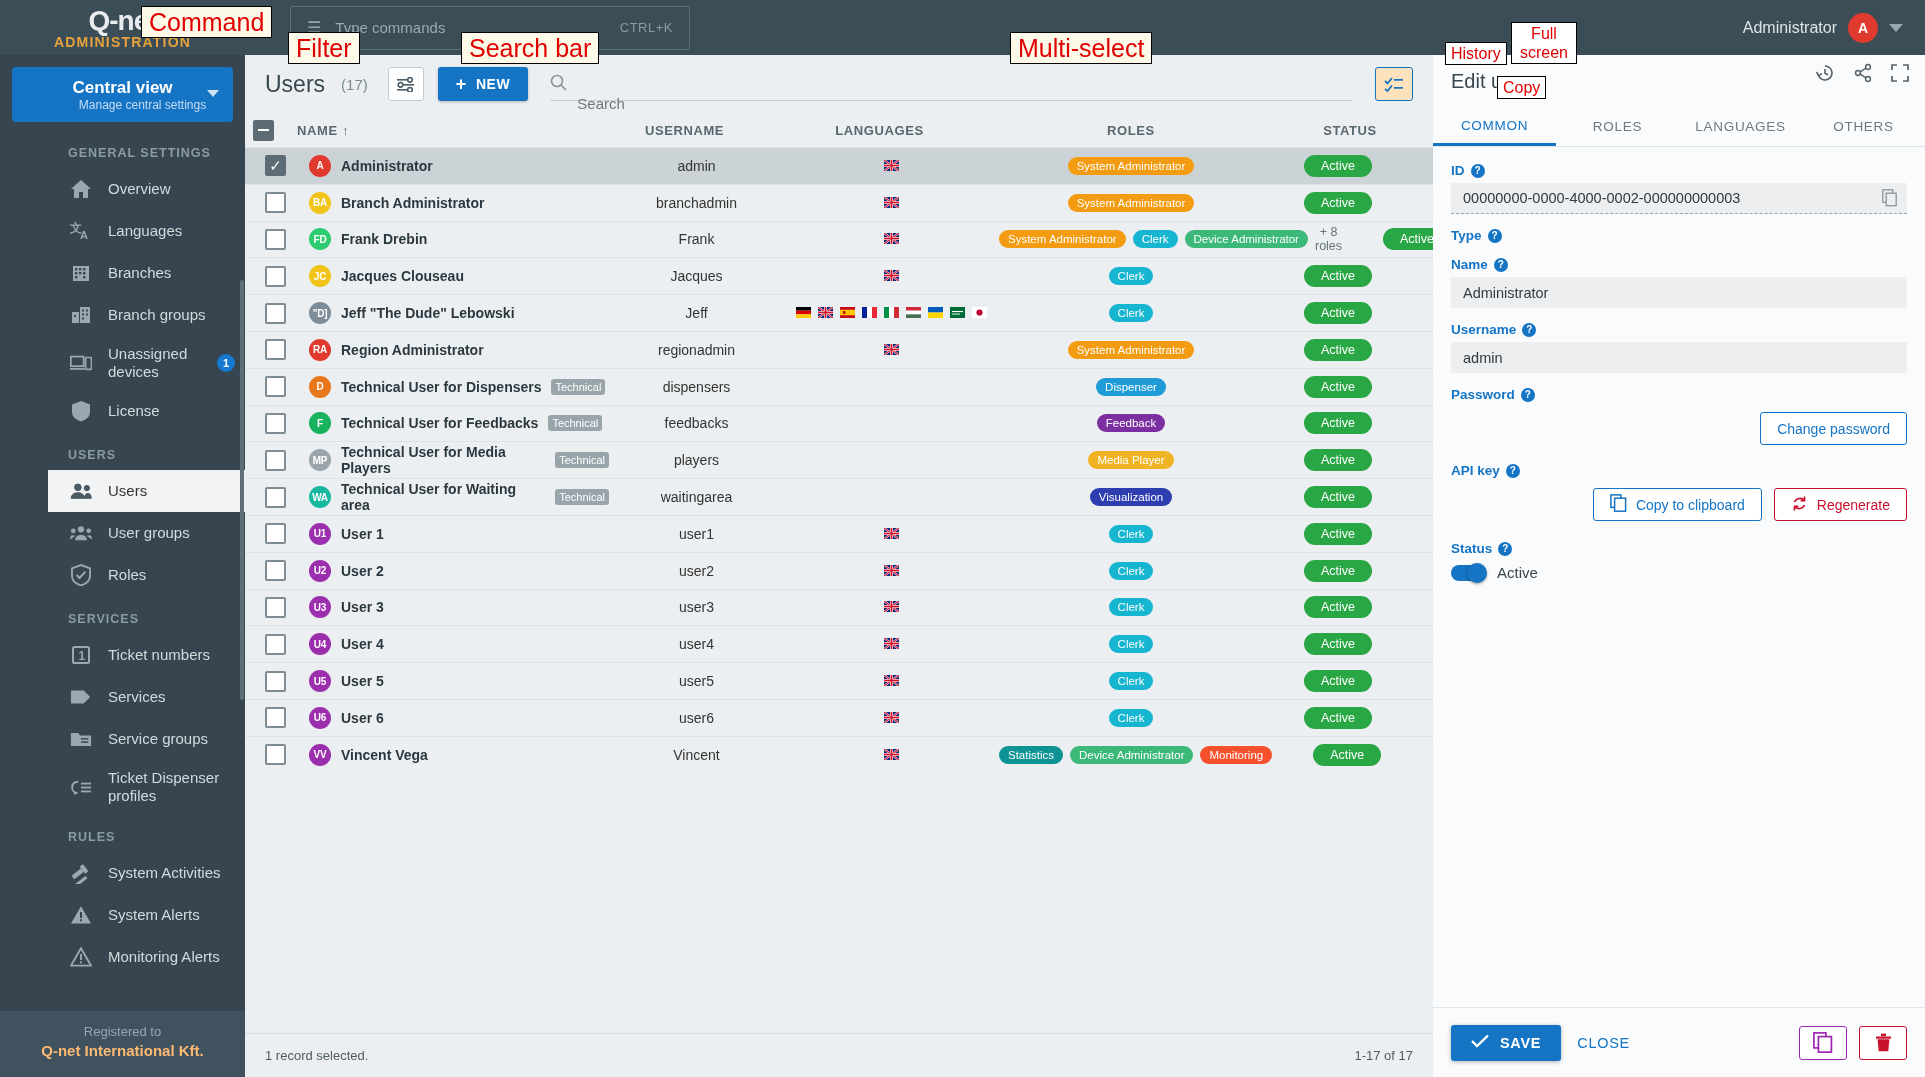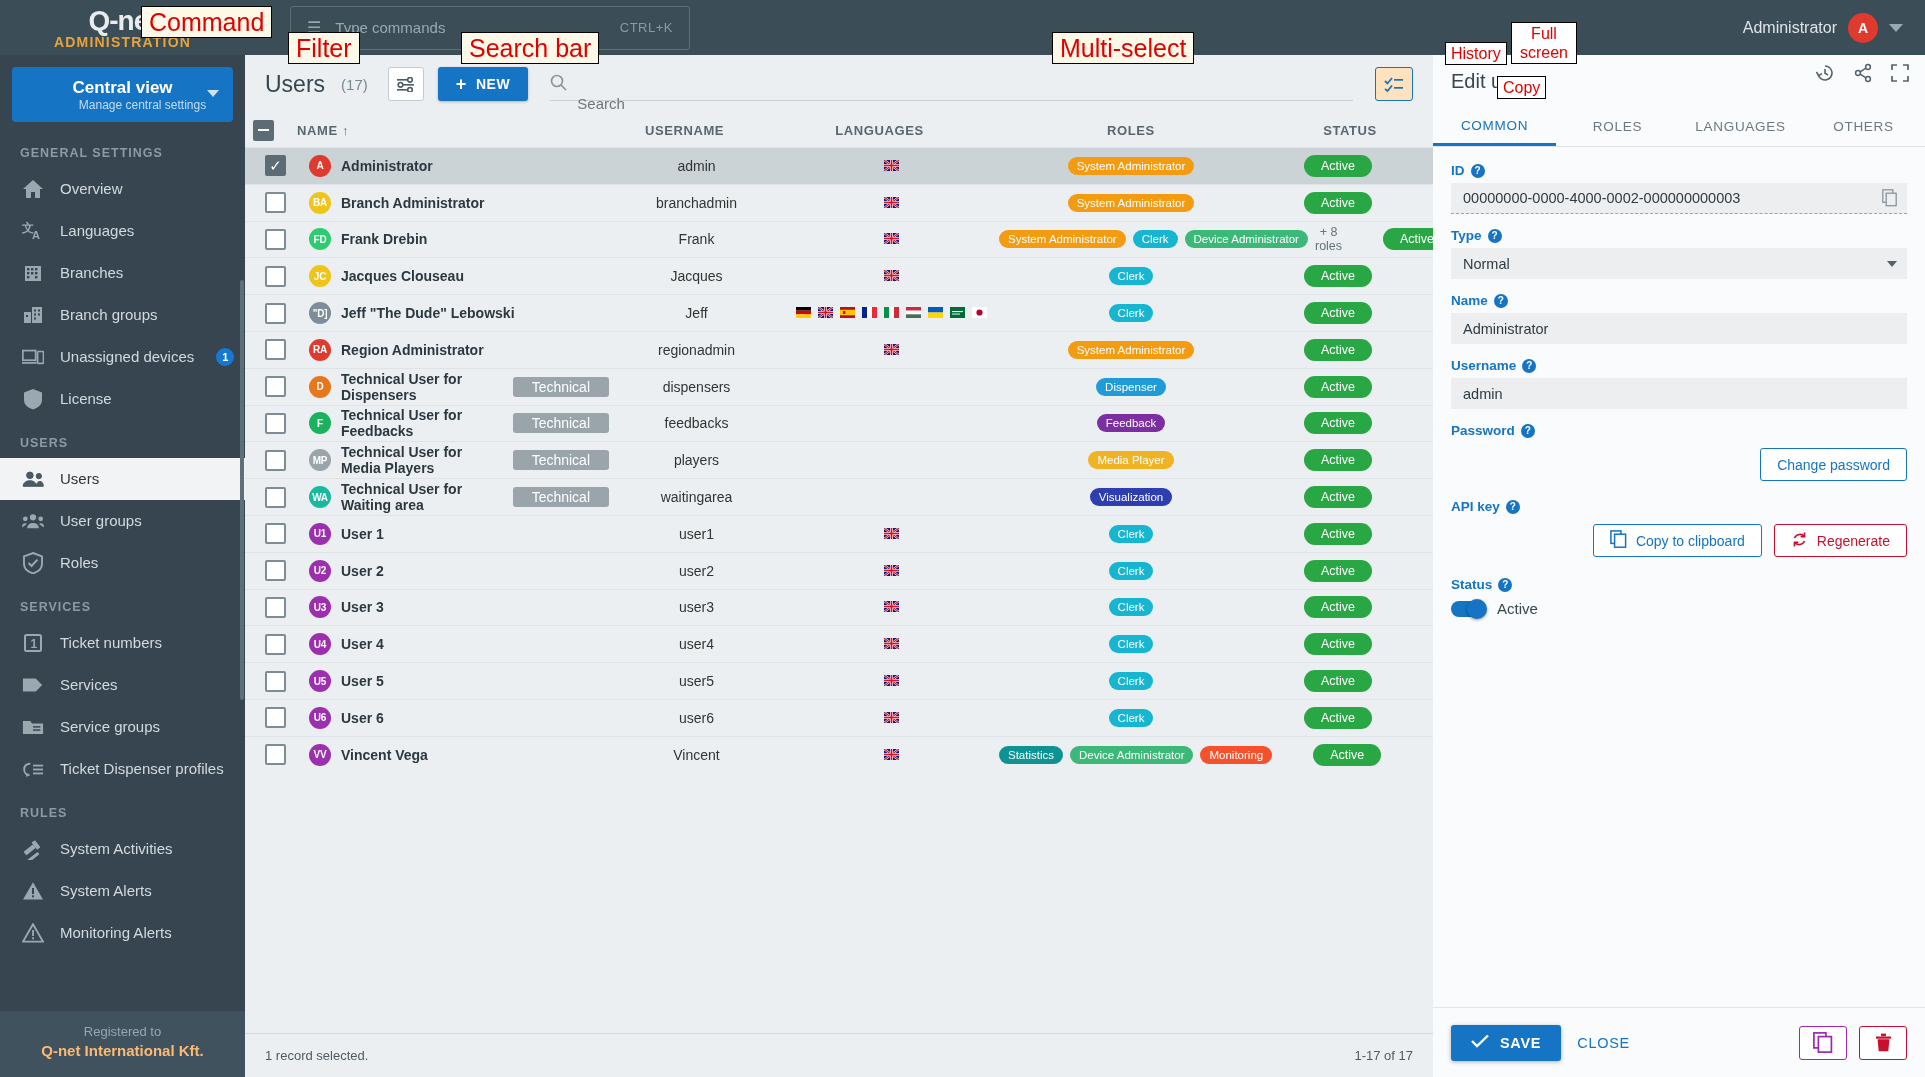--- a/index.html
+++ b/index.html
@@ -44,21 +44,21 @@
   }
   .view-btn {
     margin:12px 12px 8px 12px; background:#1574c4; border-radius:4px;
     height:55px; display:flex; align-items:center; justify-content:center;
     position:relative; flex-direction:column; cursor:pointer;
   }
   .view-btn .vb-title { color:#fff; font-size:17px; font-weight:bold; line-height:20px; }
   .view-btn .vb-sub { color:#c6dcf0; font-size:12px; line-height:14px;padding-left:40px; }
   .view-btn .vb-caret { position:absolute; right:14px; top:23px;
     width:0;height:0;border-left:6px solid transparent;border-right:6px solid transparent;border-top:7px solid #cfe2f3; }
-  .nav-scroll { flex:1; overflow:hidden; position:relative; }
+  .nav-scroll { flex:1; overflow:hidden; position:relative;padding-left:48px; }
   .nav-group { color:#8b9ba5; font-size:12.5px; font-weight:bold; letter-spacing:1px; padding:16px 0 8px 20px; }
   .nav-item {
     display:flex; align-items:center; gap:16px; padding:9px 10px 9px 22px;
     color:#d3dade; font-size:15px; cursor:pointer; min-height:42px;
   }
   .nav-item.active { background:#f1f3f4; color:#333; }
   .nav-item.active .nav-ic svg { stroke:#44525c; fill:#44525c; }
   .nav-ic { width:22px; height:22px; flex:0 0 22px; display:flex; align-items:center; justify-content:center; }
   .nav-ic svg { fill:#9aa8b0; }
   .nav-item.active .nav-ic svg { fill:#4a5b66; }
@@ -123,21 +123,21 @@
     border-top:1px solid #dde3e6; font-size:14px; cursor:pointer;
   }
   .row.sel { background:#ccd3d7; }
   .avatar {
     width:22px; height:22px; border-radius:50%; color:#fff; font-size:10px; font-weight:bold;
     display:flex; align-items:center; justify-content:center; flex:0 0 22px; letter-spacing:-.2px;
   }
   .name-cell { display:flex; align-items:center; gap:10px; }
   .name-txt { font-weight:bold; color:#2b3840; font-size:14px; }
   .tech-tag {
-    background:#9aa5ab; color:#fff; font-size:14px; border-radius:3px; padding:2px 19px; font-weight:normal;
+    background:#9aa5ab; color:#fff; font-size:11px; border-radius:3px; padding:2px 4px; font-weight:normal;
   }
   .badge { border-radius:10px; color:#fff; font-size:11.5px; padding:3px 9px; white-space:nowrap; }
   .roles-cell { display:flex; align-items:center; justify-content:center; gap:7px; }
   .more-roles { color:#65737b; font-size:12.5px; }
   .status-pill {
     display:inline-flex; align-items:center; justify-content:center;
     background:#29a745; color:#fff; font-size:12.5px; border-radius:12px; height:22px; min-width:68px;
   }
   .flags { display:flex; align-items:center; justify-content:center; gap:7px; }
   .footbar {
@@ -1018,24 +1018,20 @@
                 <rect x="4.2" y="4.2" width="10" height="12.5" fill="#eceef0" stroke="#8a969d" stroke-width="1.3"></rect>
               </svg>
           </span>
         </div>
       </div>
 
       <div class="fld">
         <div class="fld-lab">
           <span>Type</span>
           <span class="qm">?</span>
-        </div>
-        <div class="fld-val">
-          <span>Normal</span>
-          <span class="sel-caret"></span>
         </div>
       </div>
 
       <div class="fld">
         <div class="fld-lab">
           <span>Name</span>
           <span class="qm">?</span>
         </div>
         <div class="fld-val">
           <span>Administrator</span>
@@ -1130,18 +1126,18 @@
             </svg>
         </div>
       </div>
     </div>
   </div>
 
   <div id="anno-layer">
       <div class="anno" style="left: 141px; top: 6px;">Command</div>
       <div class="anno" style="left: 288px; top: 32px;">Filter</div>
       <div class="anno" style="left: 461px; top: 32px;">Search bar</div>
-      <div class="anno" style="left: 1052px; top: 32px;">Multi-select</div>
+      <div class="anno" style="left: 1010px; top: 32px;">Multi-select</div>
       <div class="anno sm" style="left: 1445px; top: 42px;">History</div>
       <div class="anno sm two" style="left: 1511px; top: 22px;">Full screen</div>
       <div class="anno sm" style="left: 1497px; top: 76px;">Copy</div>
     </div>
 </div>
 
 </body></html>

